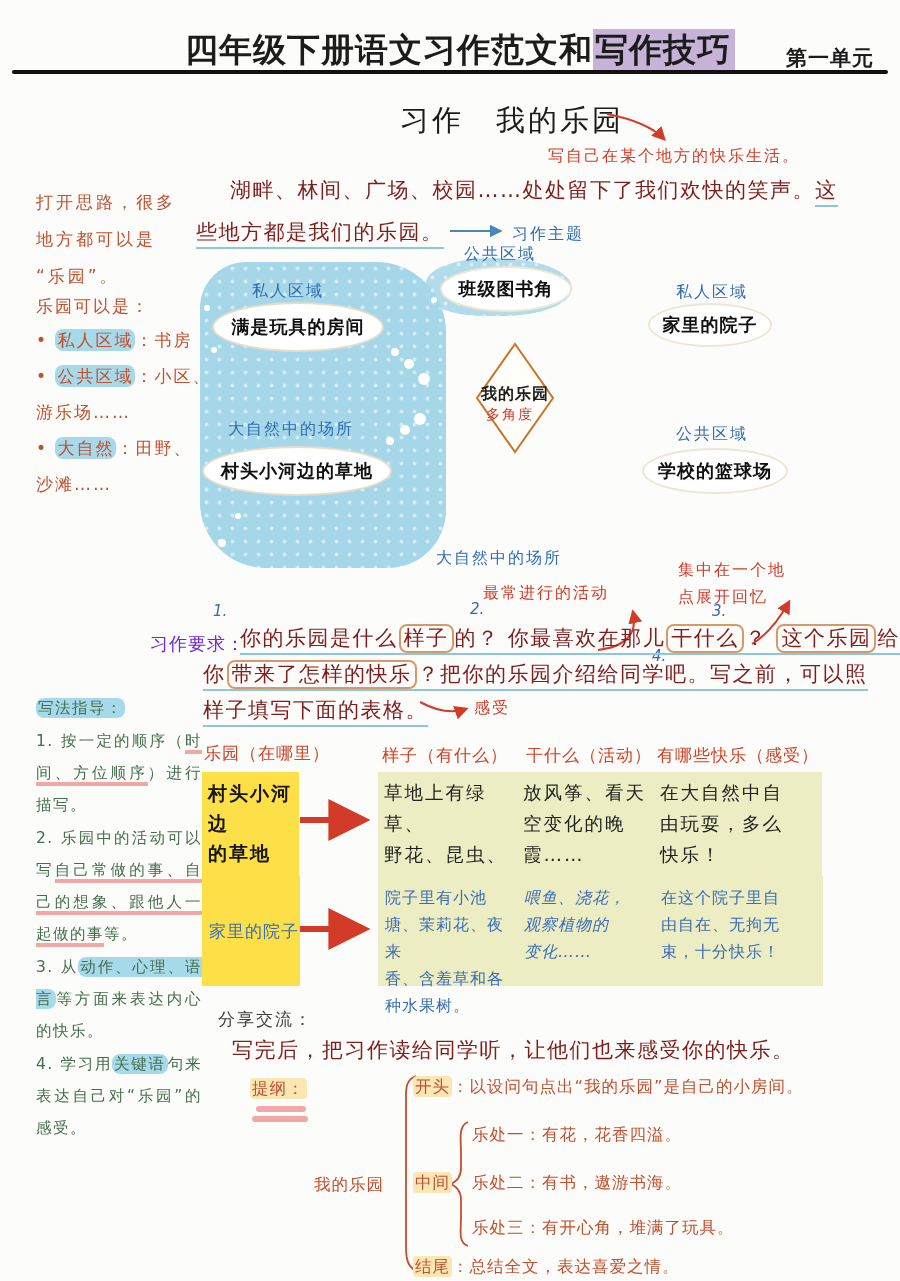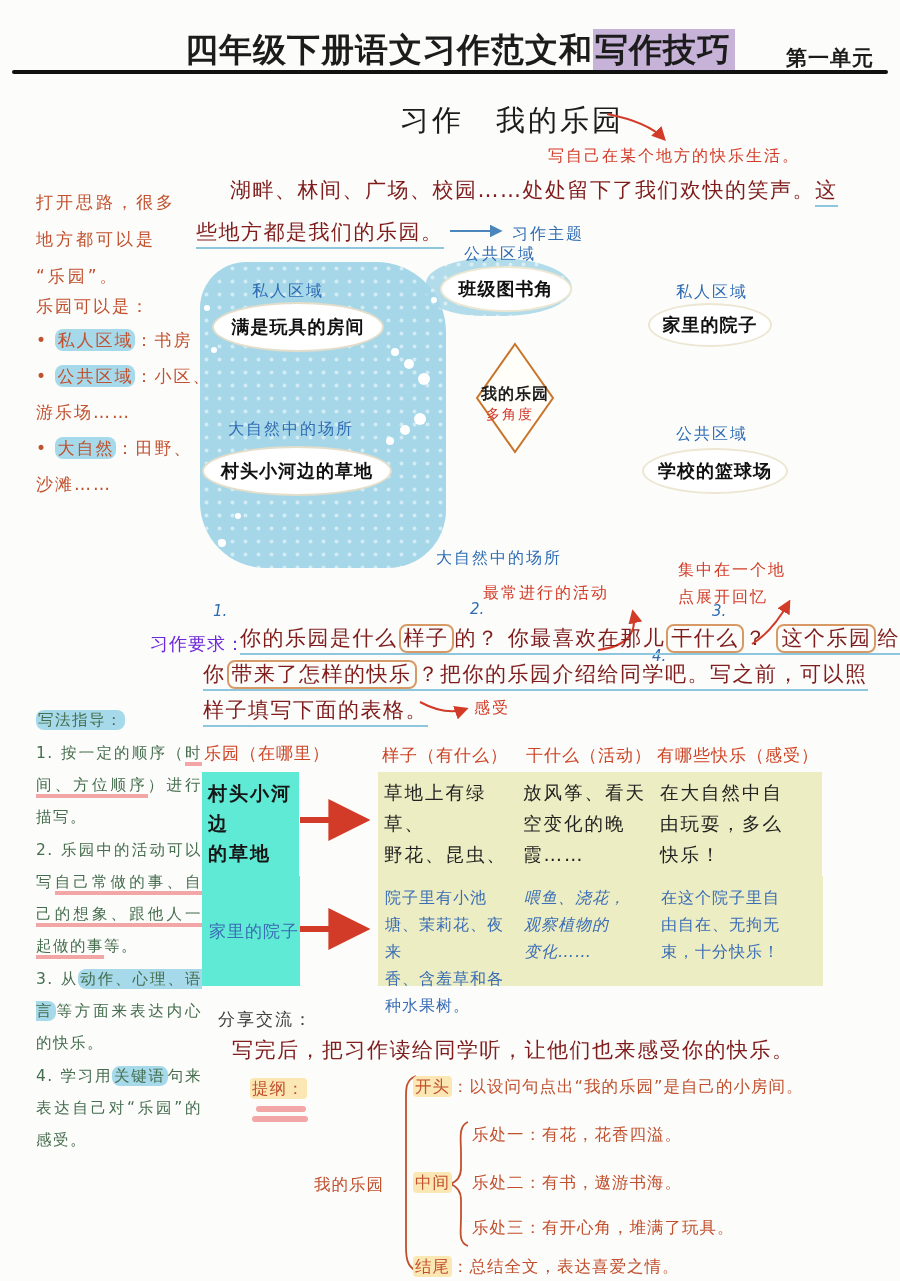--- a/index.html
+++ b/index.html
@@ -29,27 +29,27 @@
   .bubble{background:#fff;border:2px solid #e3ddca;border-radius:50%;display:flex;align-items:center;justify-content:center;
           font-size:18px;font-weight:600;letter-spacing:1px;white-space:nowrap;color:#111;}
   .bubble.faint{border-color:#ece6d2;}
   .diamond-text{font-size:16px;font-weight:600;letter-spacing:1px;text-align:center;white-space:nowrap;}
   .center-note{color:#d0342c;font-size:14px;letter-spacing:2px;}
   
   .req-label{color:#6d28d9;font-size:18px;letter-spacing:1px;white-space:nowrap;}
   .num{color:#2f6cb3;font-size:15px;font-style:italic;}
   .rbox{border:2px solid #d79a66;border-radius:8px;padding:0 3px 1px 3px;margin:0 1px;}
   
-  .guide{left:36px;top:692px;width:166px;font-size:15.5px;line-height:32px;letter-spacing:1.5px;color:#456d4e;text-align:justify;margin-top:12px;}
+  .guide{left:36px;top:692px;width:166px;font-size:15.5px;line-height:32px;letter-spacing:1.5px;color:#456d4e;text-align:justify;}
   .guide p{margin:0 0 1px 0;}
   .pul{border-bottom:4px solid #f2a6a6;}
   
   .th{color:#cd4426;font-size:17px;letter-spacing:1px;white-space:nowrap;}
   .cell{white-space:pre-line;}
-  .cell-green{background:#5eead4;}
+  .cell-green{background:#fde047;}
   .cell-yellow{background:#ecedc3;}
   .cell-print{font-size:18.5px;line-height:31px;letter-spacing:2px;color:#222;padding:5px 2px 0 6px;}
   .cell-hand{font-size:16px;line-height:27px;letter-spacing:1px;color:#3a6db5;padding:8px 2px 0 7px;}
   .place1{font-size:19px;font-weight:bold;letter-spacing:2px;line-height:30px;padding:6px 0 0 6px;color:#161616;}
   .place2{font-size:17px;color:#3a6db5;letter-spacing:1px;display:flex;align-items:center;padding-left:7px;}
   
   .share-label{color:#404040;font-size:17px;letter-spacing:2px;}
   .yhl{background:#fbe7b3;border-radius:4px;padding:1px 2px;}
   .ol-text{color:#c1502e;font-size:16.5px;letter-spacing:1px;white-space:nowrap;}
   .pinkbar{background:#f2a6a6;border-radius:3px;height:6px;}

